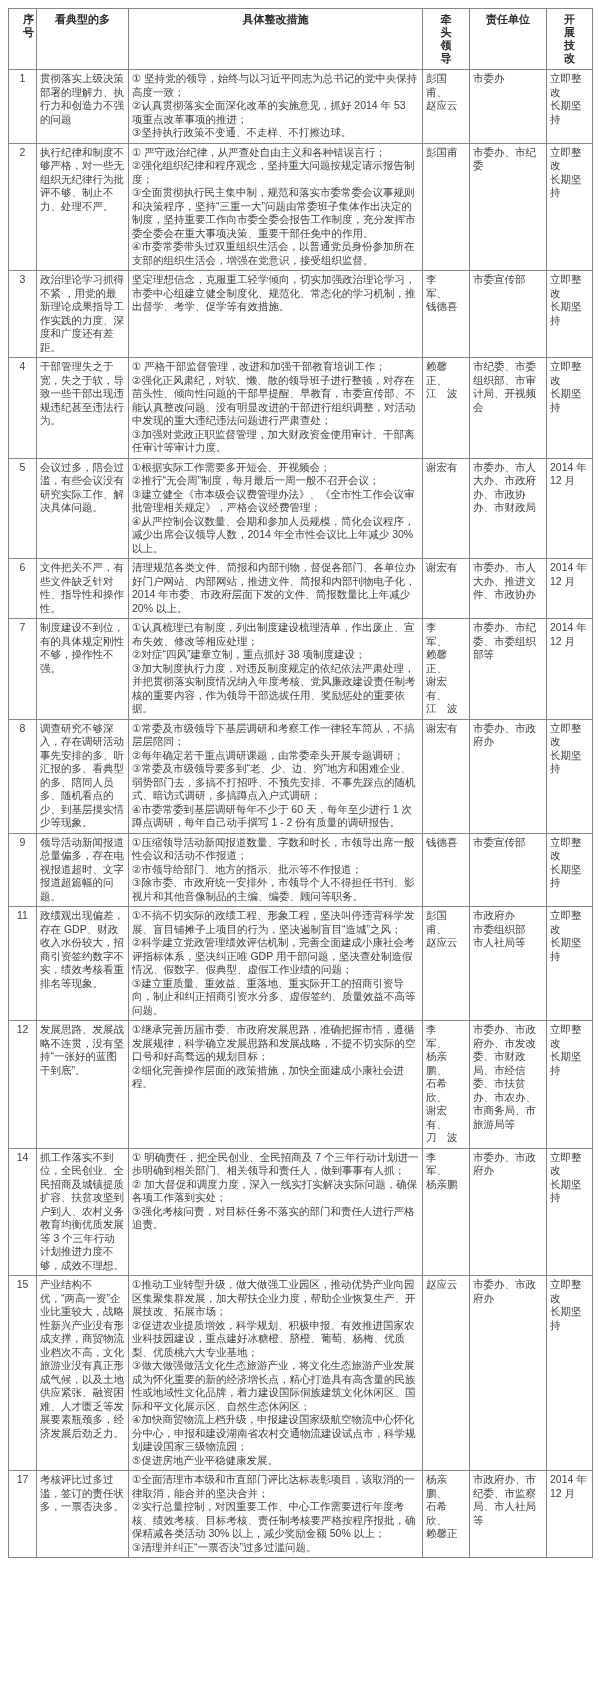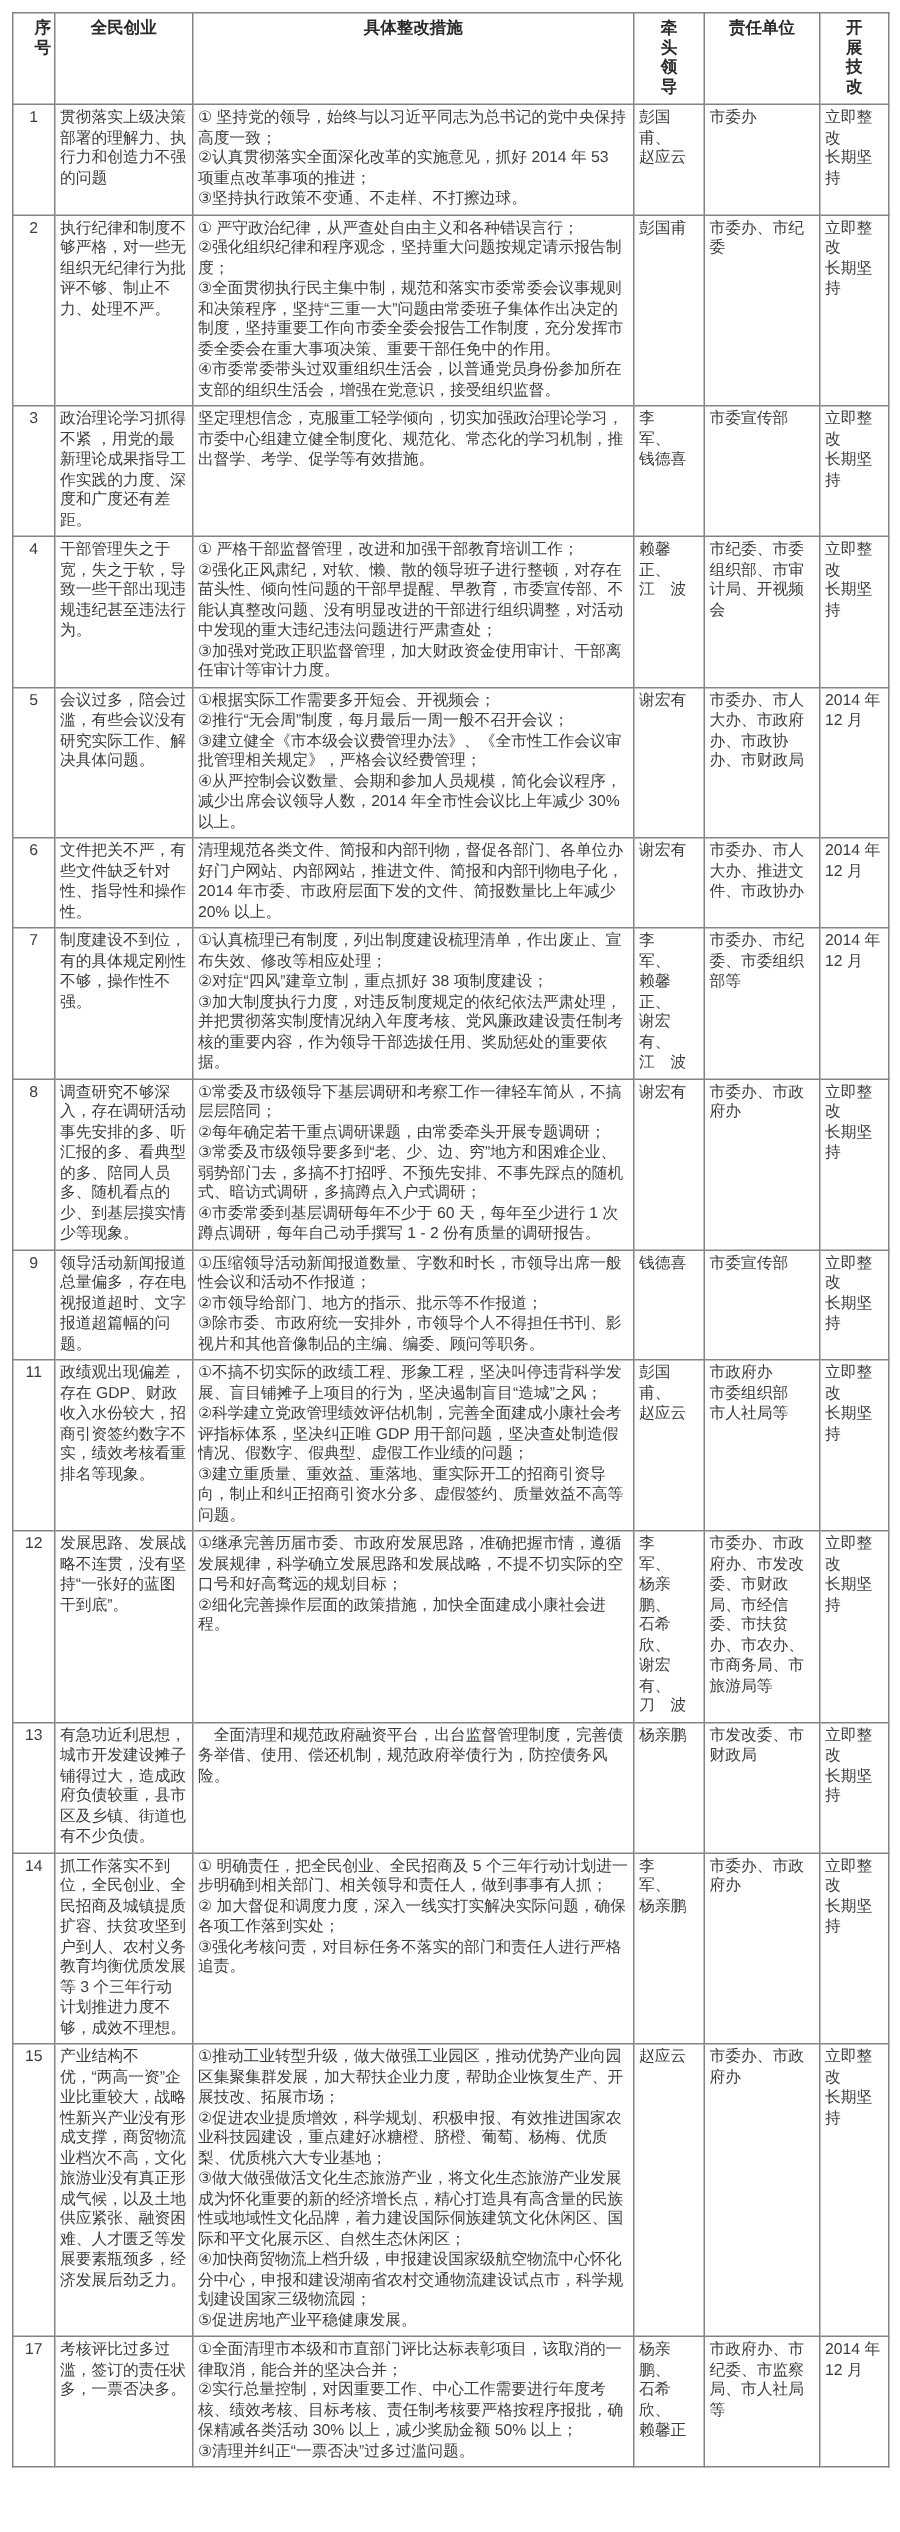--- a/index.html
+++ b/index.html
@@ -52,21 +52,21 @@
       <col class="w-num">
         <col class="w-problem">
         <col class="w-measures">
       <col class="w-leader">
         <col class="w-unit">
         <col class="w-deadline">
     </colgroup>
     <thead>
       <tr>
         <th>序号</th>
-        <th>全民创业</th>
+        <th>看典型的多</th>
         <th>具体整改措施</th>
         <th>牵头领导</th>
         <th>责任单位</th>
         <th>开展技改</th>
       </tr>
     </thead>
     <tbody id="table-body">
         <tr>
     <td class="c-num">1</td>
     <td class="c-problem pre">贯彻落实上级决策部署的理解力、执行力和创造力不强的问题</td>
@@ -193,32 +193,23 @@
     <td class="c-leader pre">李　军、
 杨亲鹏、
 石希欣、
 谢宏有、
 刀　波</td>
     <td class="c-unit pre">市委办、市政府办、市发改委、市财政局、市经信委、市扶贫办、市农办、市商务局、市旅游局等</td>
     <td class="c-deadline pre">立即整改
 长期坚持</td>
   </tr>
         <tr>
-    <td class="c-num">13</td>
-    <td class="c-problem pre">有急功近利思想，城市开发建设摊子铺得过大，造成政府负债较重，县市区及乡镇、街道也有不少负债。</td>
-    <td class="c-measures pre">　全面清理和规范政府融资平台，出台监督管理制度，完善债务举借、使用、偿还机制，规范政府举债行为，防控债务风险。</td>
-    <td class="c-leader pre">杨亲鹏</td>
-    <td class="c-unit pre">市发改委、市财政局</td>
-    <td class="c-deadline pre">立即整改
-长期坚持</td>
-  </tr>
-        <tr>
     <td class="c-num">14</td>
     <td class="c-problem pre">抓工作落实不到位，全民创业、全民招商及城镇提质扩容、扶贫攻坚到户到人、农村义务教育均衡优质发展等 3 个三年行动计划推进力度不够，成效不理想。</td>
-    <td class="c-measures pre">① 明确责任，把全民创业、全民招商及 5 个三年行动计划进一步明确到相关部门、相关领导和责任人，做到事事有人抓；
+    <td class="c-measures pre">① 明确责任，把全民创业、全民招商及 7 个三年行动计划进一步明确到相关部门、相关领导和责任人，做到事事有人抓；
 ② 加大督促和调度力度，深入一线实打实解决实际问题，确保各项工作落到实处；
 ③强化考核问责，对目标任务不落实的部门和责任人进行严格追责。</td>
     <td class="c-leader pre">李　军、
 杨亲鹏</td>
     <td class="c-unit pre">市委办、市政府办</td>
     <td class="c-deadline pre">立即整改
 长期坚持</td>
   </tr>
         <tr>
     <td class="c-num">15</td>

